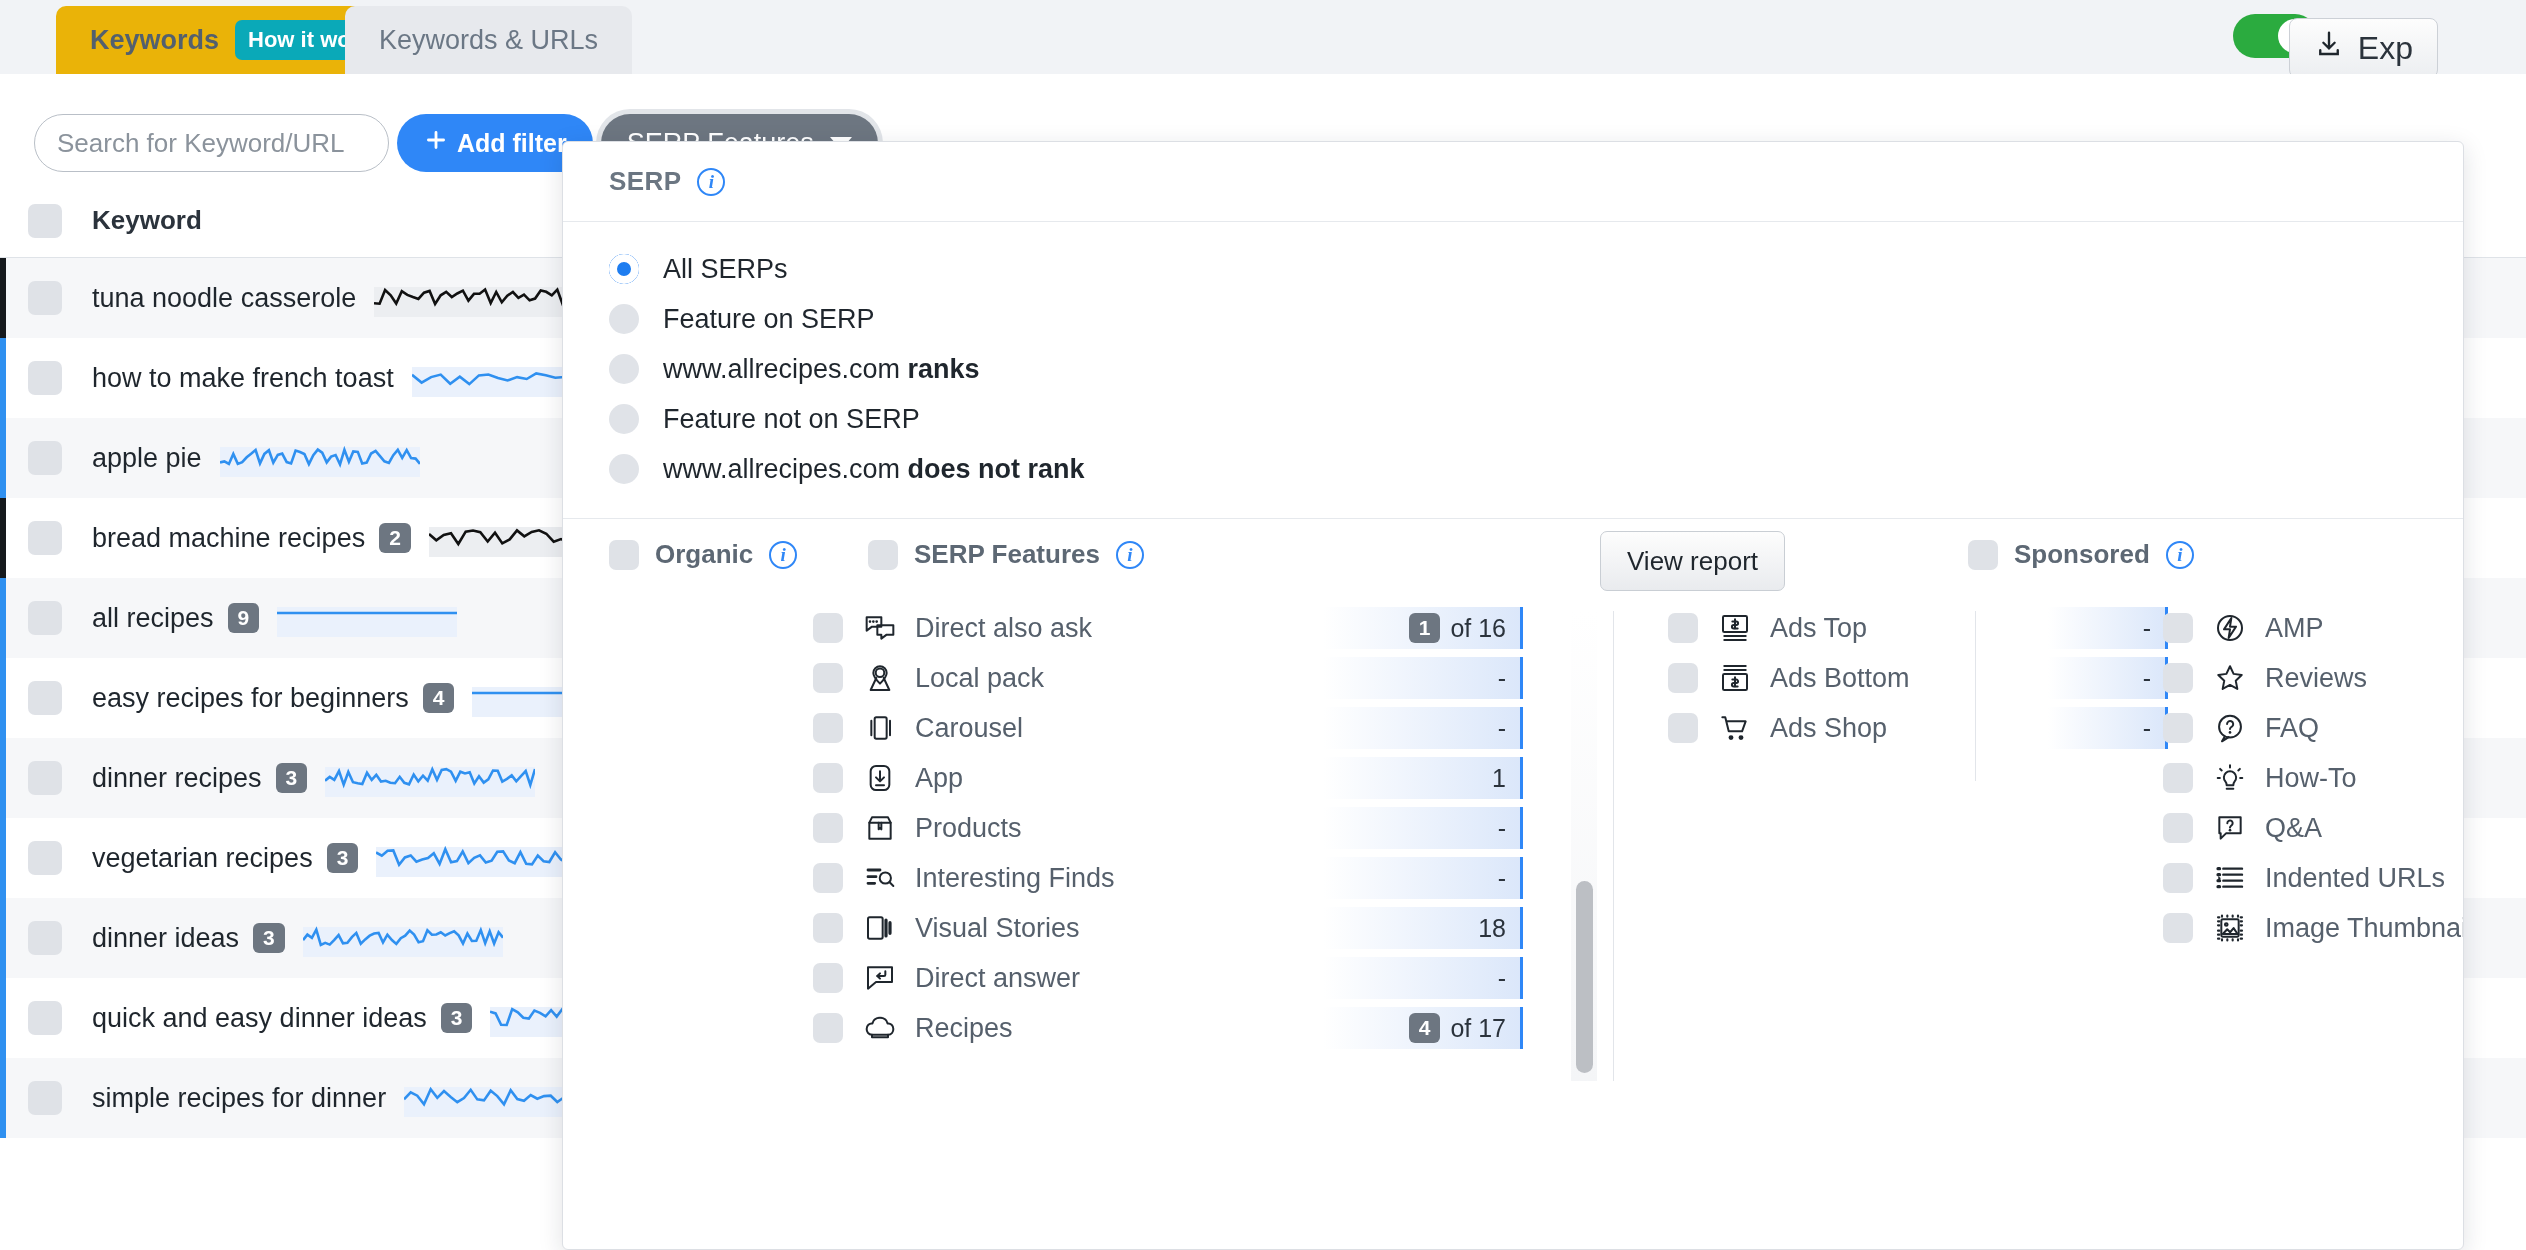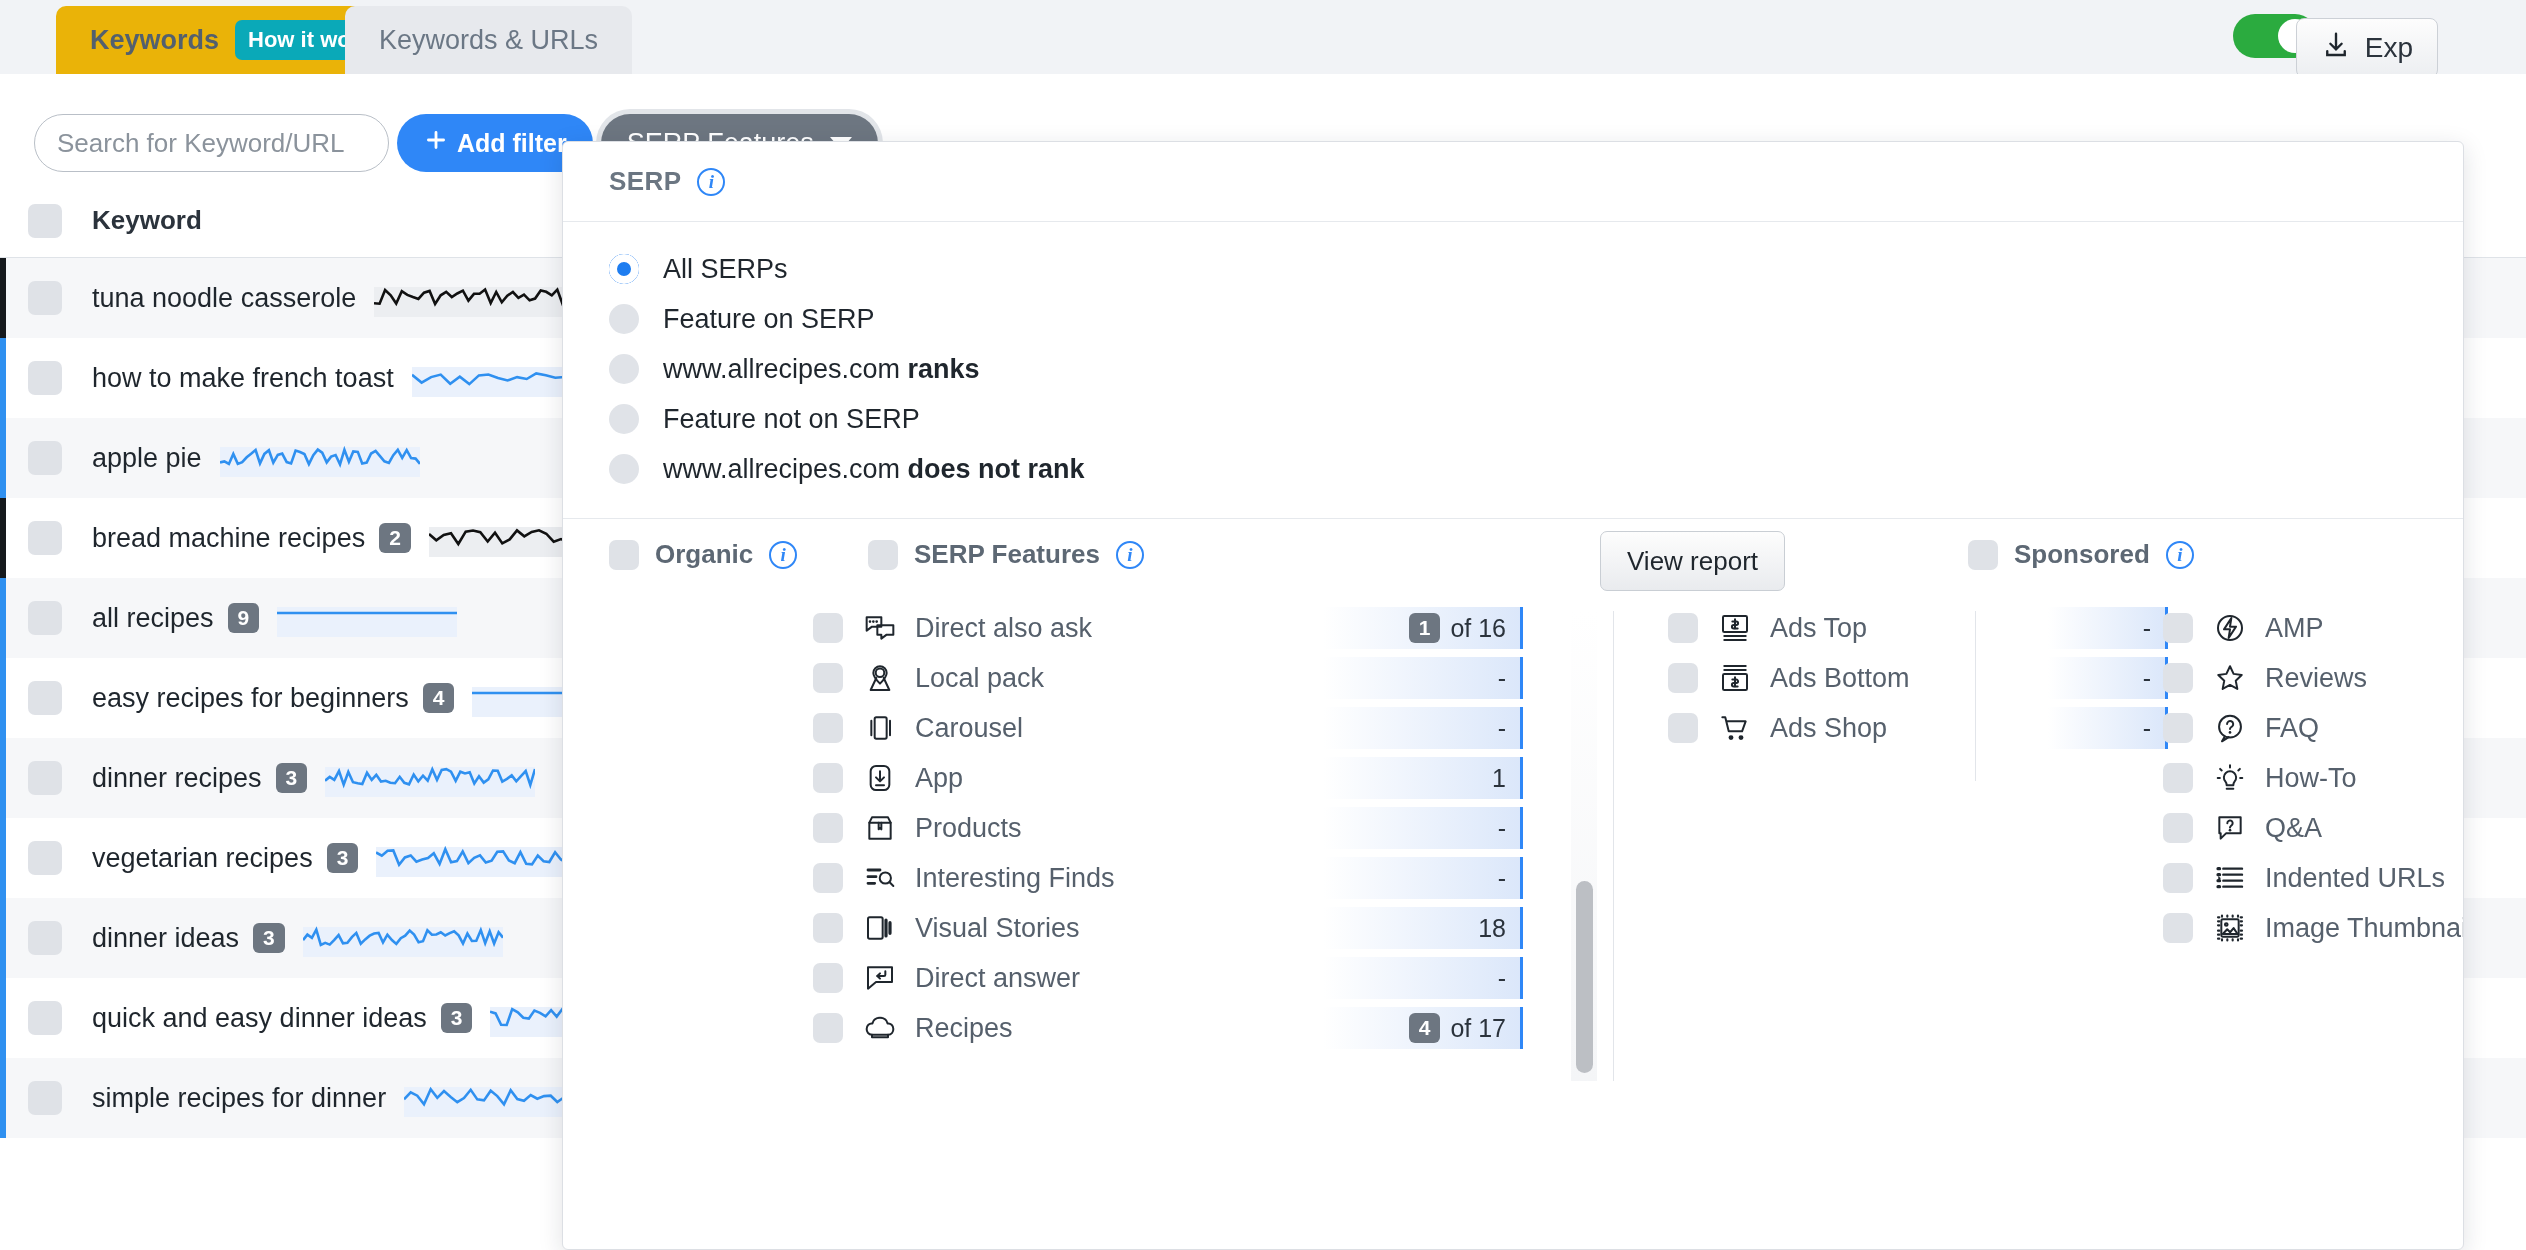--- a/index.html
+++ b/index.html
@@ -45,21 +45,21 @@
     content: ""; position: absolute; right: 5px; top: 5px;
     width: 34px; height: 34px; border-radius: 50%; background: #fff;
   }
   .kpi-label { font-size: 29px; color: #2b333c; }
   .export-btn {
     position: absolute; right: -42px; top: 4px;
     display: flex; align-items: center; gap: 14px;
     height: 60px; padding: 0 24px;
     background: linear-gradient(#fdfdfd, #eceef1);
     border: 1px solid #ccd0d6; border-radius: 8px;
-    font-size: 28px; color: #2b333c; white-space: nowrap; overflow: hidden;
+    font-size: 32px; color: #2b333c; white-space: nowrap; overflow: hidden;
   }
 
   
   .page {
     position: absolute; left: 0; top: 74px; width: 2526px; height: 1176px;
     background: #ffffff;
   }
 
   
   .toolbar {

